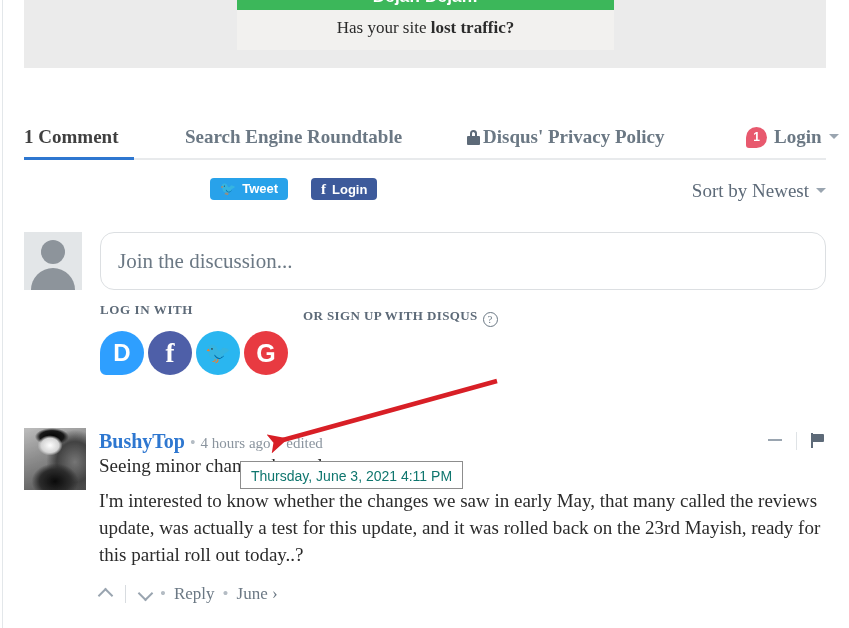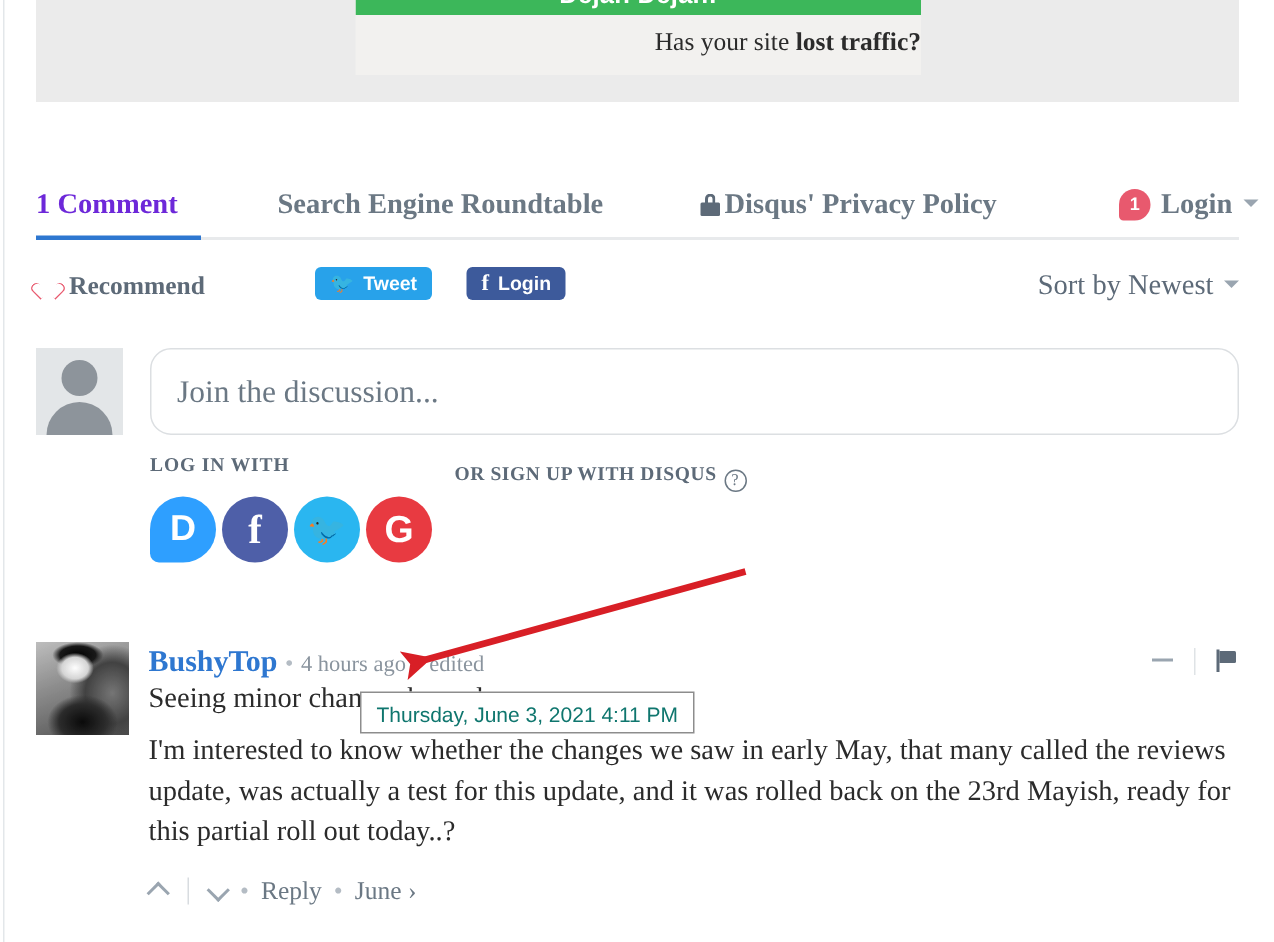--- a/index.html
+++ b/index.html
@@ -57,21 +57,21 @@
     font-weight: bold;
     font-size: 17px;
     line-height: 26px;
     letter-spacing: .2px;
   }
   .ad-sub {
     position: absolute;
     left: 0;
     top: 18px;
     width: 377px;
-    text-align: right;
+    text-align: center;
     font-family: "Liberation Serif", serif;
     font-size: 17px;
     color: #2b2b2b;
   }
   .ad-sub b { font-weight: bold; }
 
   
   .disqus-root {
     position: absolute;
     left: 0;
@@ -104,21 +104,21 @@
   }
   .nav-item {
     position: absolute;
     top: 0;
     font-size: 19px;
     color: #6b7884;
     font-weight: bold;
     white-space: nowrap;
     line-height: 30px;
   }
-  .nav-item.active { color: #6d28d9; }
+  .nav-item.active { color: #404040; }
   #nav-comment-count { left: 0; }
   #nav-site-name { left: 161px; font-weight: bold; }
   #nav-privacy { left: 443px; font-weight: bold; }
   #nav-login-wrap { left: 722px; }
 
   .lock-icon {
     display: inline-block;
     width: 13px;
     height: 15px;
     position: relative;
@@ -553,23 +553,20 @@
     </div>
     <div class="nav-item" id="nav-site-name">Search Engine Roundtable</div>
     <div class="nav-item" id="nav-login-wrap">
       <span class="login-badge">1</span><span>Login</span><span class="caret-down"></span>
     </div>
   </div>
   <div class="nav-underline"></div>
   <div class="nav-underline-active"></div>
 
   <div class="toolbar">
-    <div class="recommend">
-      <span class="heart-icon"></span><span>Recommend</span>
-    </div>
     <div class="btn-share" id="btn-tweet">
       <span class="glyph-bird">🐦</span><span>Tweet</span>
     </div>
     <div class="btn-share" id="btn-facebook">
       <span class="glyph-f">f</span><span>Login</span>
     </div>
     <div class="sort-by">
       <span>Sort by Newest</span><span class="caret-down"></span>
     </div>
   </div>

